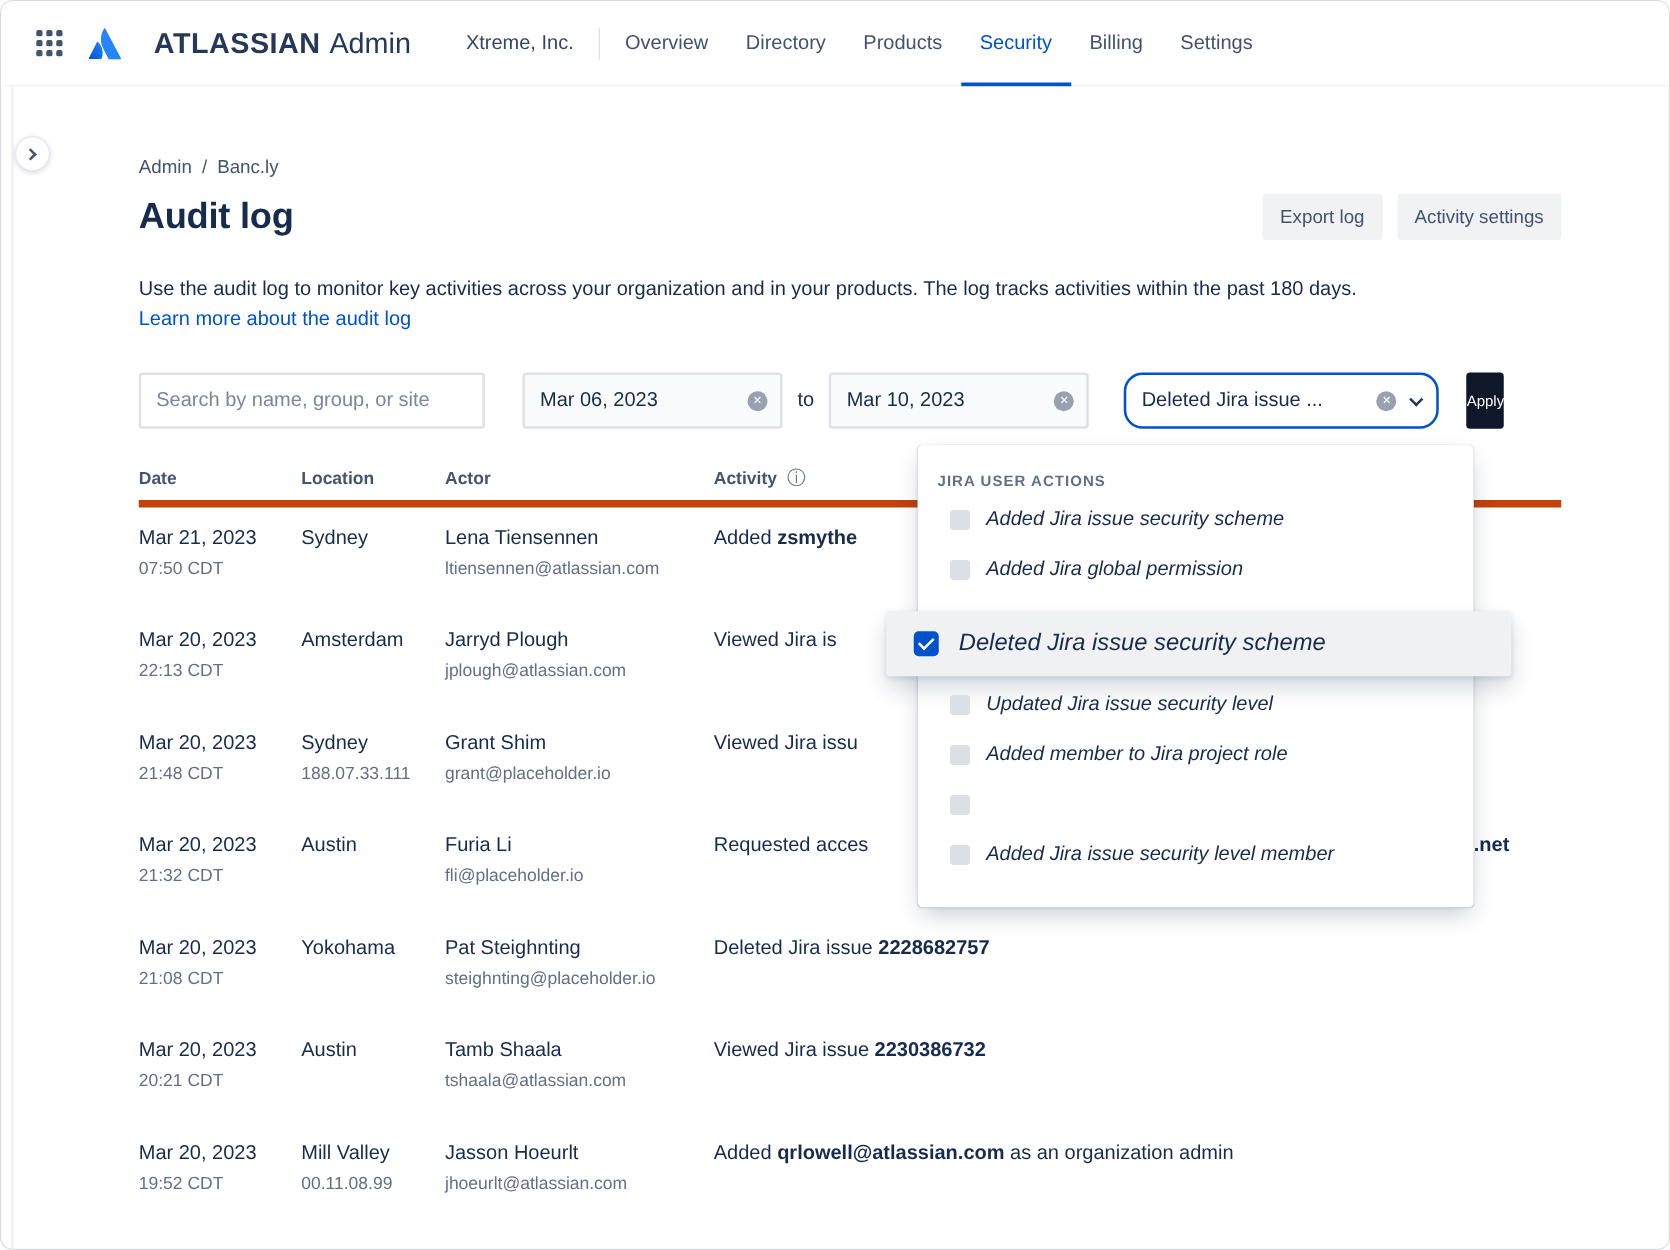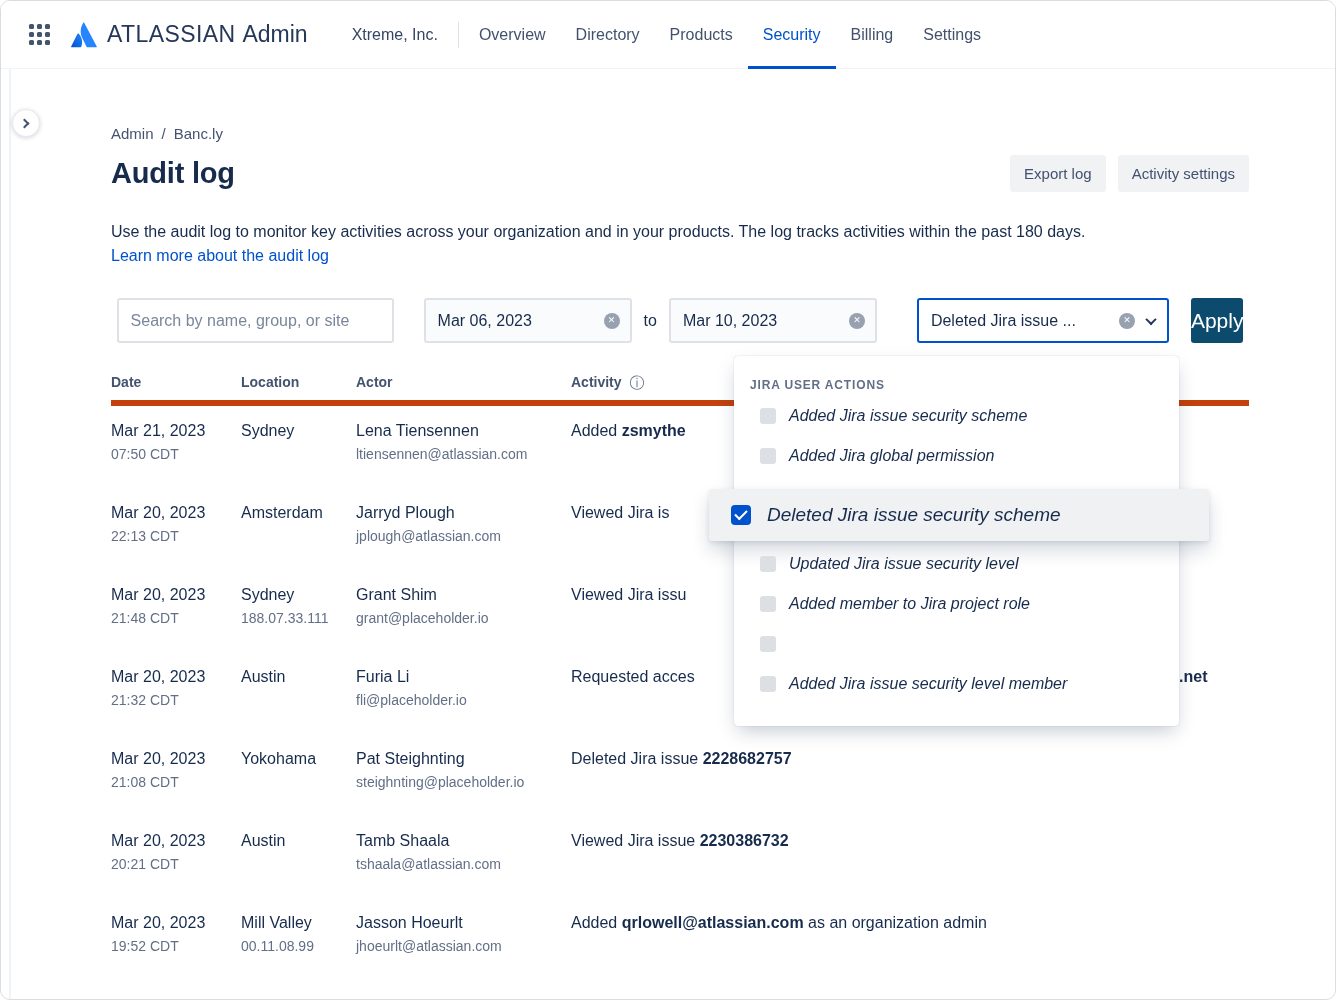--- a/index.html
+++ b/index.html
@@ -21,21 +21,21 @@
     border-bottom:1px solid #F2F3F5; background:#fff;
   }
   .appswitcher {
     width:21px; height:21px; display:grid;
     grid-template-columns:repeat(3,1fr); gap:3px;
     margin-right:20px; cursor:pointer; flex-shrink:0;
   }
   .appswitcher i { background:#44546F; border-radius:1.5px; }
   .brand { display:flex; align-items:center; cursor:pointer; }
   .brand svg { margin-right:9px; }
-  .brand-name { font-size:23px; font-weight:400; color:#253858; letter-spacing:.4px; }
+  .brand-name { font-size:23px; font-weight:700; color:#253858; letter-spacing:.4px;margin-left:16px; }
   .brand-suffix { font-size:23px; font-weight:400; color:#253858; margin-left:7px; }
   .org-name { font-size:16px; color:#344563; margin:0 20px 0 44px; cursor:pointer; white-space:nowrap; }
   .nav-divider { width:1px; height:26px; background:#DFE1E6; margin-right:5px; }
   .nav-items { display:flex; align-items:stretch; height:68px; }
   .nav-item {
     display:flex; align-items:center; padding:3px 15px 0;
     font-size:16px; font-weight:500; color:#42526E; text-decoration:none;
     border-bottom:3px solid transparent; cursor:pointer; white-space:nowrap;
   }
   .nav-item.active { color:#0052CC; border-bottom-color:#0052CC; }
@@ -62,49 +62,49 @@
   .page-header h1 { font-size:29px; font-weight:700; color:#172B4D; letter-spacing:-.2px; }
   .header-actions { display:flex; gap:12px; }
   .btn-subtle {
     height:37px; padding:0 14px; background:#F1F2F4; border:none; border-radius:3px;
     font-family:inherit; font-size:15px; font-weight:500; color:#42526E; cursor:pointer;
   }
   .description { margin-top:28px; font-size:16px; line-height:24px; color:#172B4D; }
   .learn-link { display:inline-block; font-size:16px; line-height:24px; color:#0052CC; text-decoration:none; cursor:pointer; }
 
   
-  .filters { display:flex; align-items:center; margin-top:30px;justify-content:center; }
+  .filters { display:flex; align-items:center; margin-top:30px; }
   .search-input {
     width:277px; height:45px; border:2px solid #DFE1E6; border-radius:3px;
     padding:0 12px; font-family:inherit; font-size:16px; color:#172B4D; background:#fff; outline:none;
   }
   .search-input::placeholder { color:#7A869A; }
   .date-field {
     width:208px; height:45px; background:#FAFBFC; border:2px solid #DFE1E6; border-radius:3px;
     display:flex; align-items:center; padding:0 10px 0 12px; font-size:16px; cursor:pointer;
   }
   .date-field:first-of-type { margin-left:30px;gap:44px; }
   .field-value { flex:1; color:#172B4D; white-space:nowrap; overflow:hidden; }
   .to-label { margin:0 12px; font-size:16px; color:#172B4D; }
   .select-field {
-    width:252px; height:45px; background:#fff; border:2px solid #0052CC; border-radius:3px;
-    display:flex; align-items:center; padding:0 12px; margin-left:40px; font-size:16px; cursor:pointer;
+    width:252px; height:45px; background:#fff; border:2px solid #0052CC; border-radius:15px;
+    display:flex; align-items:center; padding:0 12px; margin-left:28px; font-size:16px; cursor:pointer;
   }
   .clear-icon {
     width:16px; height:16px; border-radius:50%; background:#98A1B0; color:#fff;
     display:flex; align-items:center; justify-content:center;
     font-size:9px; line-height:1; cursor:pointer; flex-shrink:0;
   }
   .chevron-down {
     width:8px; height:8px; border-right:2px solid #253858; border-bottom:2px solid #253858;
     transform:rotate(45deg) translate(-1px,-1px); margin-left:12px; flex-shrink:0;
   }
   .apply-button {
-    margin-left:22px; height:45px; padding:0 0; background:#0c4a6e; color:#fff;
-    border:none; border-radius:3px; font-family:inherit; font-size:21px; font-weight:500; cursor:pointer;
+    margin-left:22px; height:45px; padding:0 0; background:#0f172a; color:#fff;
+    border:none; border-radius:3px; font-family:inherit; font-size:12px; font-weight:500; cursor:pointer;
   }
 
   
   .table { margin-top:30px; }
   .thead {
     display:grid; grid-template-columns:130px 115px 215px 1fr;
     font-size:14px; font-weight:600; color:#44546F;
     padding-bottom:9px; border-bottom:6px solid #c2410c; line-height:18px;
   }
   .th-activity { display:flex; align-items:center; gap:8px; }

